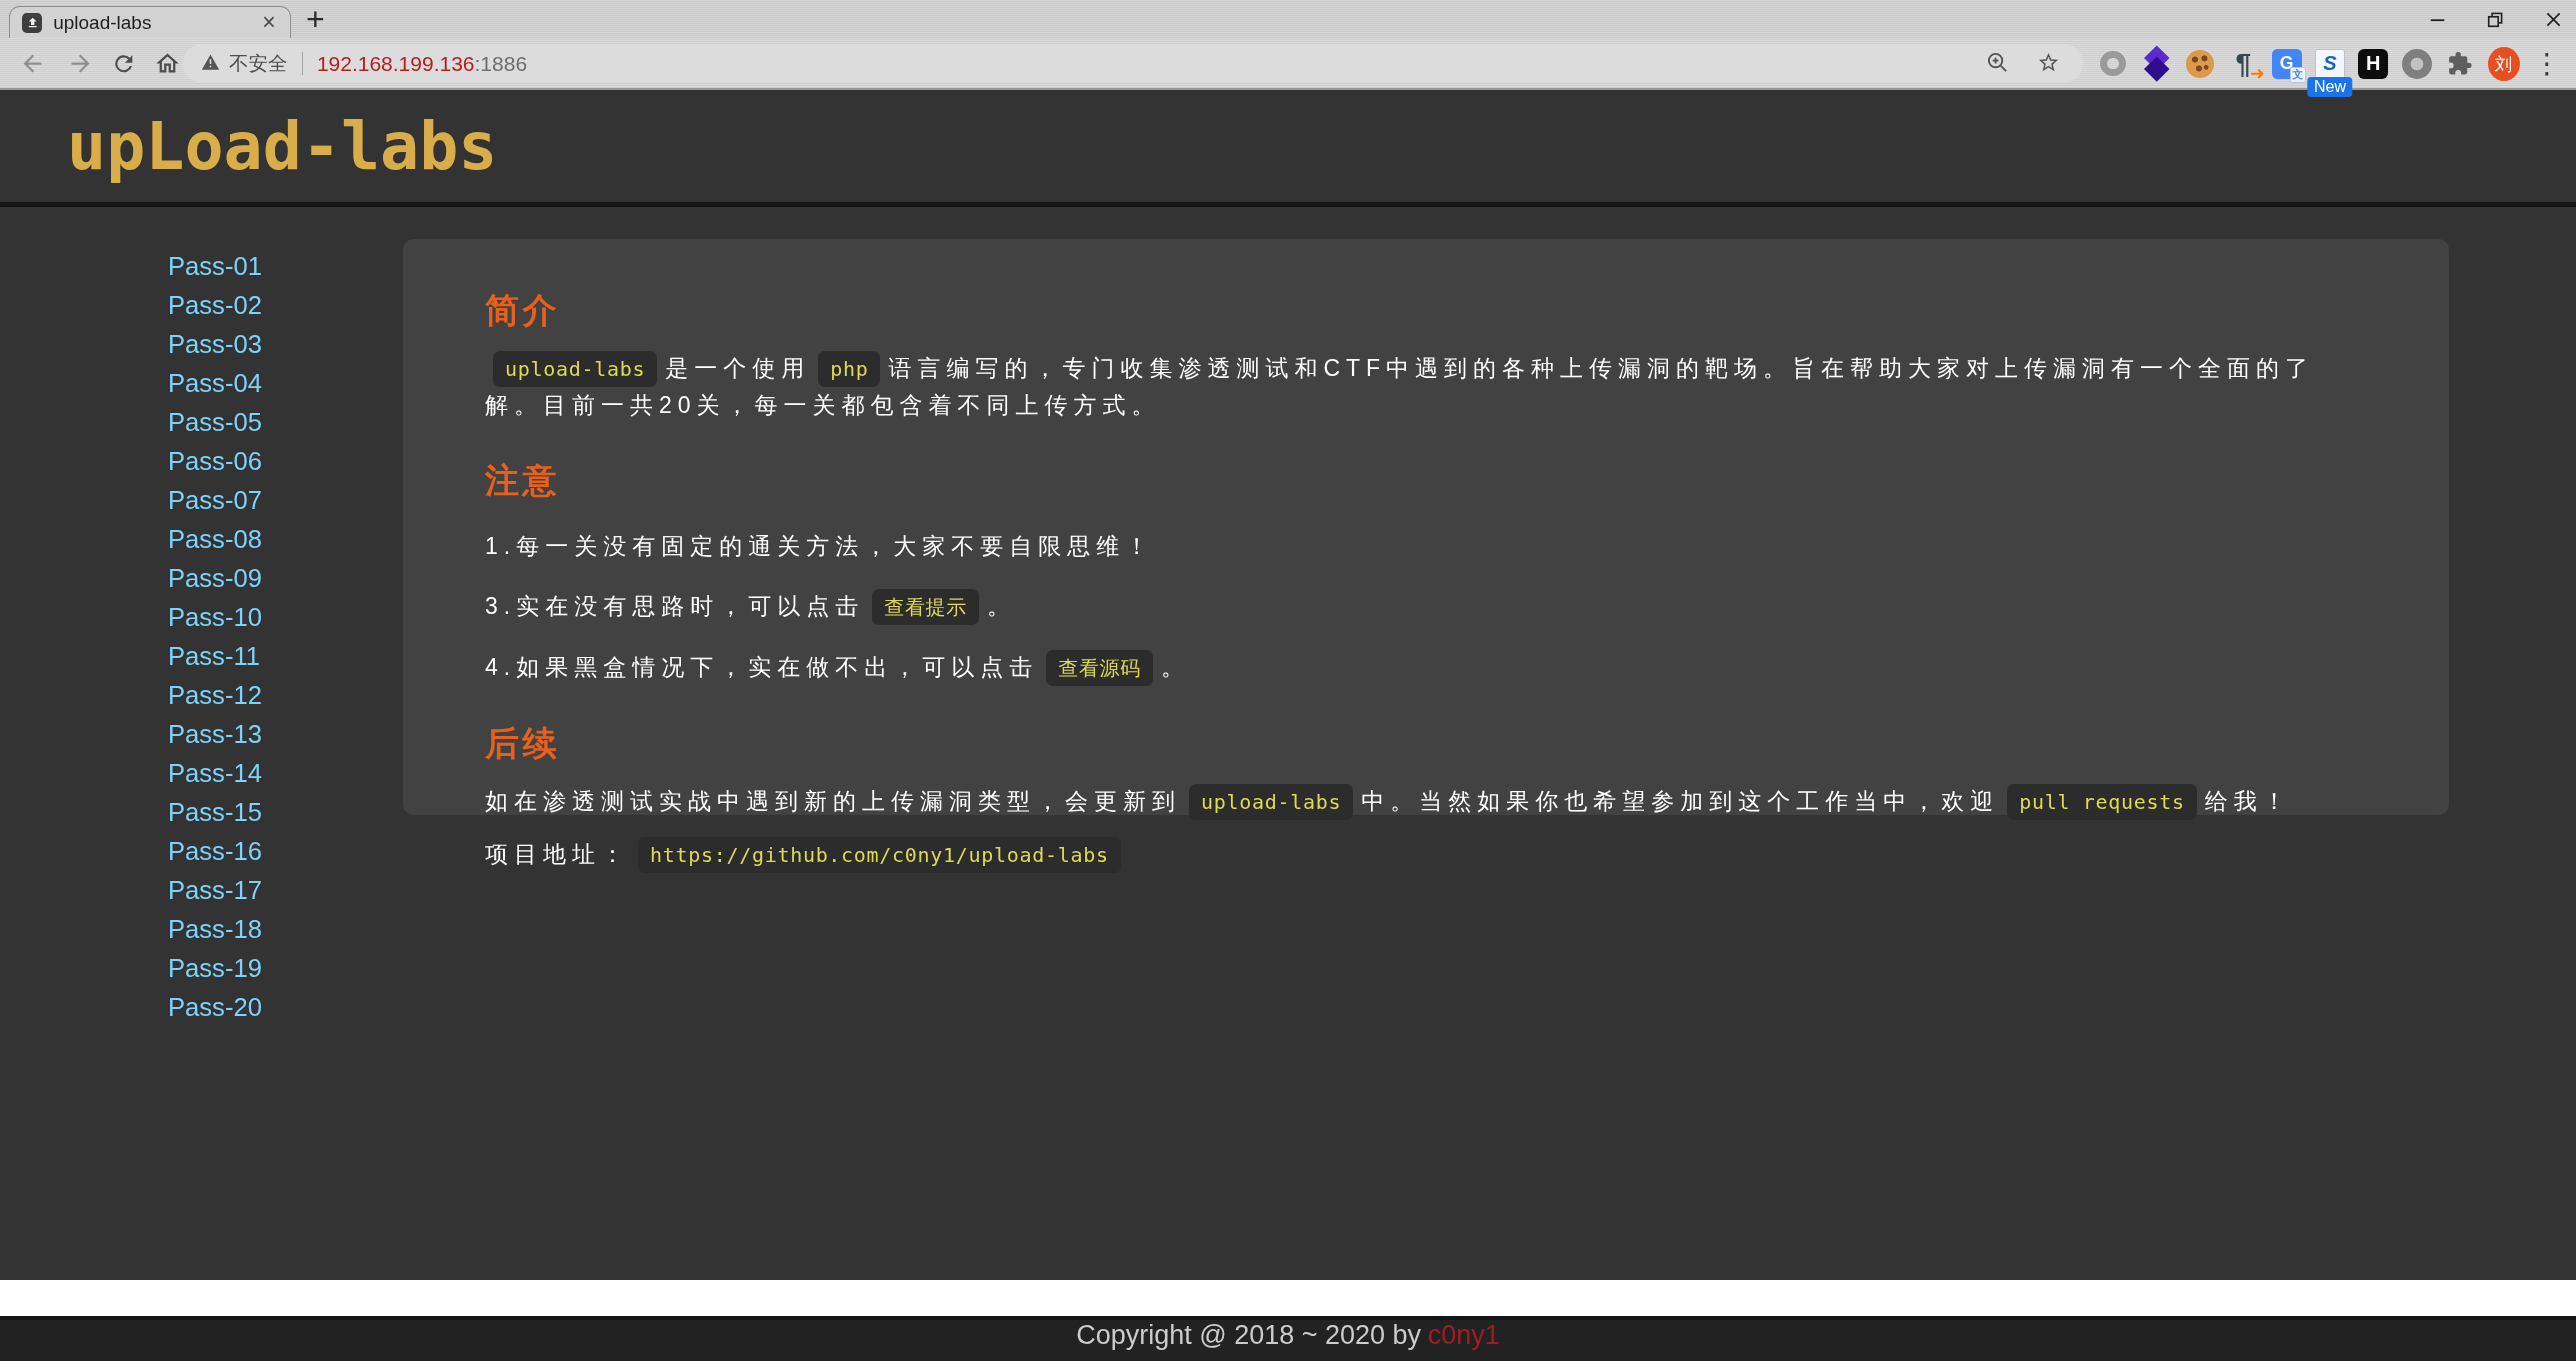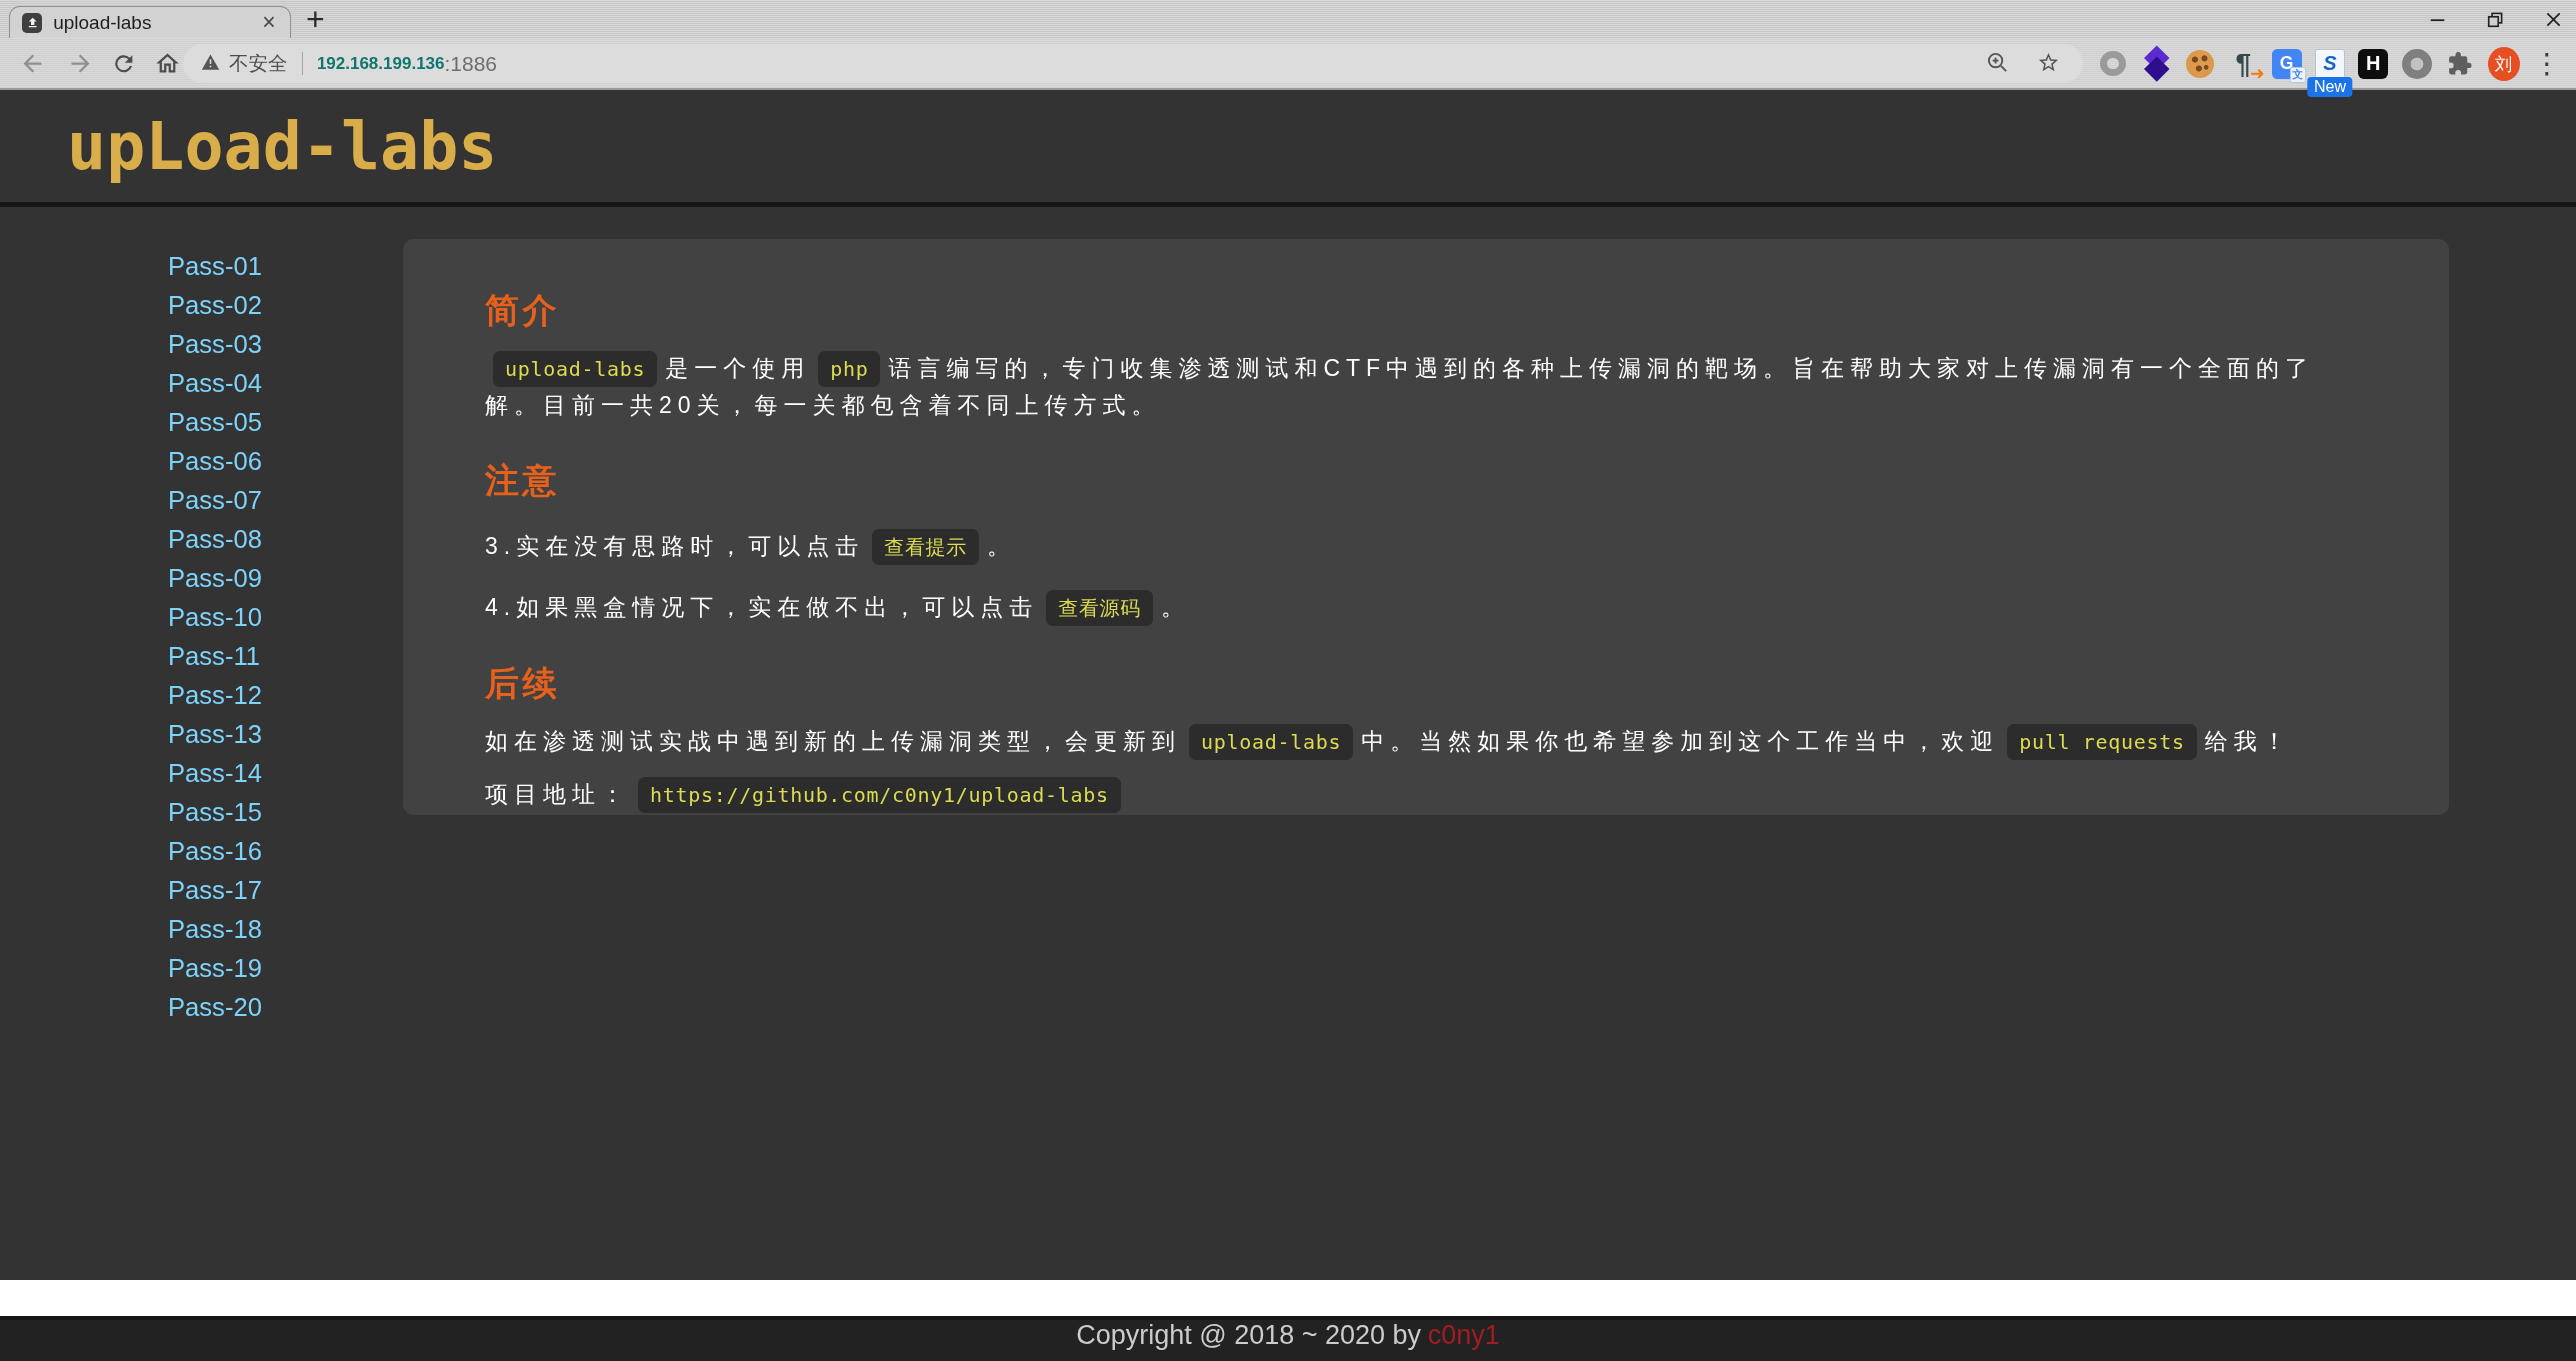--- a/index.html
+++ b/index.html
@@ -28,21 +28,21 @@
   .toolbar { height:52px; background:#cfcfcf; position:relative;
     border-bottom:2px solid #9a9a9a;
     background-image:repeating-linear-gradient(180deg, rgba(255,255,255,.22) 0 0.7px, rgba(0,0,0,0) 0.7px 2px); }
   .navbtn { position:absolute; top:10.8px; width:30px; height:30px;
     display:flex; align-items:center; justify-content:center; }
   .omnibox { position:absolute; left:183px; top:6px; width:1900px; height:39px;
     background:#dcdcdc; border-radius:19.5px; display:flex; align-items:center;
     padding:0 17.5px;justify-content:center; }
   .sec-label { font-size:19.5px; color:#4d4d4d; margin:0 10.8px 0 9.4px; }
   .url-sep { width:1.3px; height:23px; background:#a3a3a3; margin:0 13.4px 0 4px; }
-  .url-host { font-size:17px; color:#0f766e;font-weight:bold; }
+  .url-host { font-size:21px; color:#b91c1c; }
   .url-port { font-size:21px; color:#6d6d6d; }
   .omni-spacer { flex:1; }
   .omni-right { display:flex; align-items:center; gap:28px; margin-right:5.4px; }
 
   .extensions { position:absolute; left:2097px; top:6px; height:39px;
     display:flex; align-items:center; gap:11.4px; }
   .ext { width:32px; height:32px; display:flex; align-items:center;
     justify-content:center; position:relative; flex:0 0 auto; }
   .ext-ring { width:25.6px; height:25.6px; border:7.4px solid #9a9a9a; border-radius:50%; }
   .ext-diamond { position:relative; width:32px; height:32px; }
@@ -314,20 +314,21 @@
       </li>
   </ul>
 
   <div class="panel">
     <h2>简介</h2>
     <p>
       <span class="code">upload-labs</span><span>是一个使用</span><span class="code">php</span><span>语言编写的，专门收集渗透测试和CTF中遇到的各种上传漏洞的靶场。旨在帮助大家对上传漏洞有一个全面的了解。目前一共20关，每一关都包含着不同上传方式。</span>
     </p>
 
     <h2>注意</h2>
+    <p class="li-row">1.每一关没有固定的通关方法，大家不要自限思维！</p>
     <p class="li-row">
       <span>3.实在没有思路时，可以点击</span><span class="code">查看提示</span><span>。</span>
     </p>
     <p class="li-row">
       <span>4.如果黑盒情况下，实在做不出，可以点击</span><span class="code">查看源码</span><span>。</span>
     </p>
 
     <h2>后续</h2>
     <p>
       <span>如在渗透测试实战中遇到新的上传漏洞类型，会更新到</span><span class="code">upload-labs</span><span>中。当然如果你也希望参加到这个工作当中，欢迎</span><span class="code">pull requests</span><span>给我！</span>

